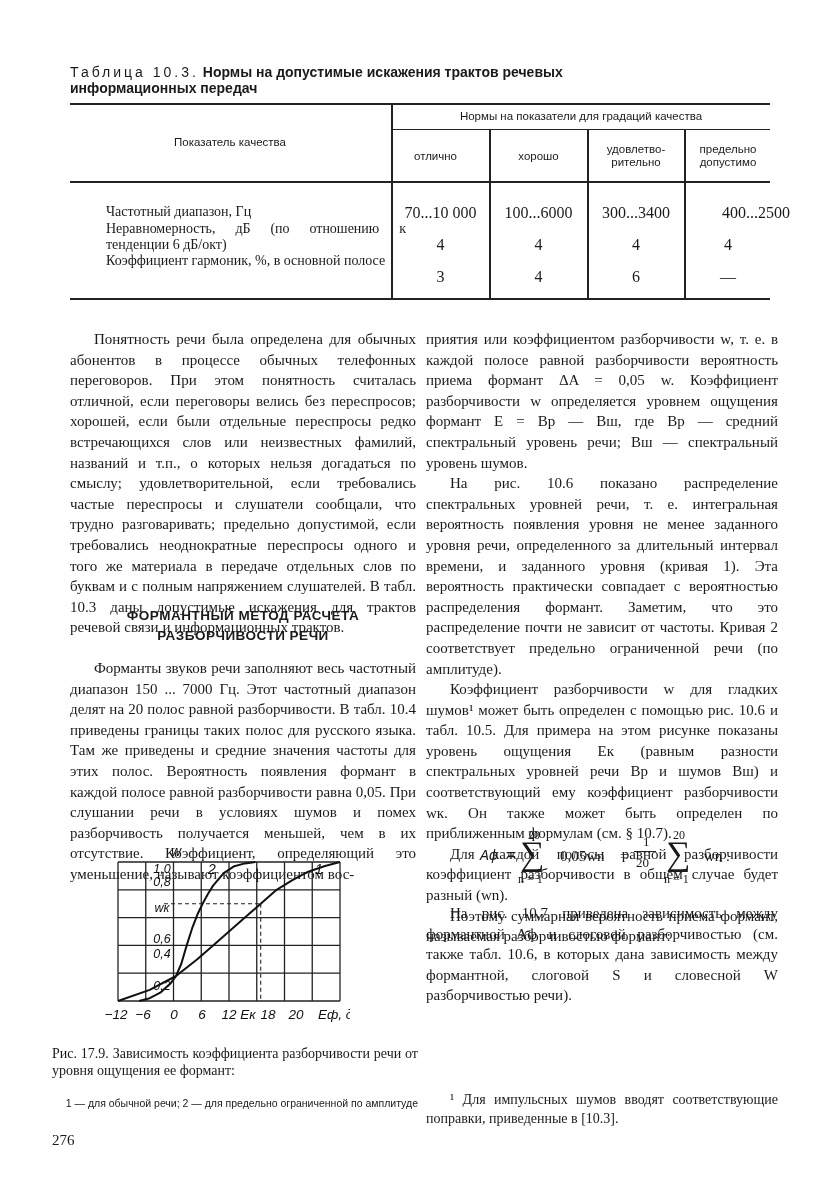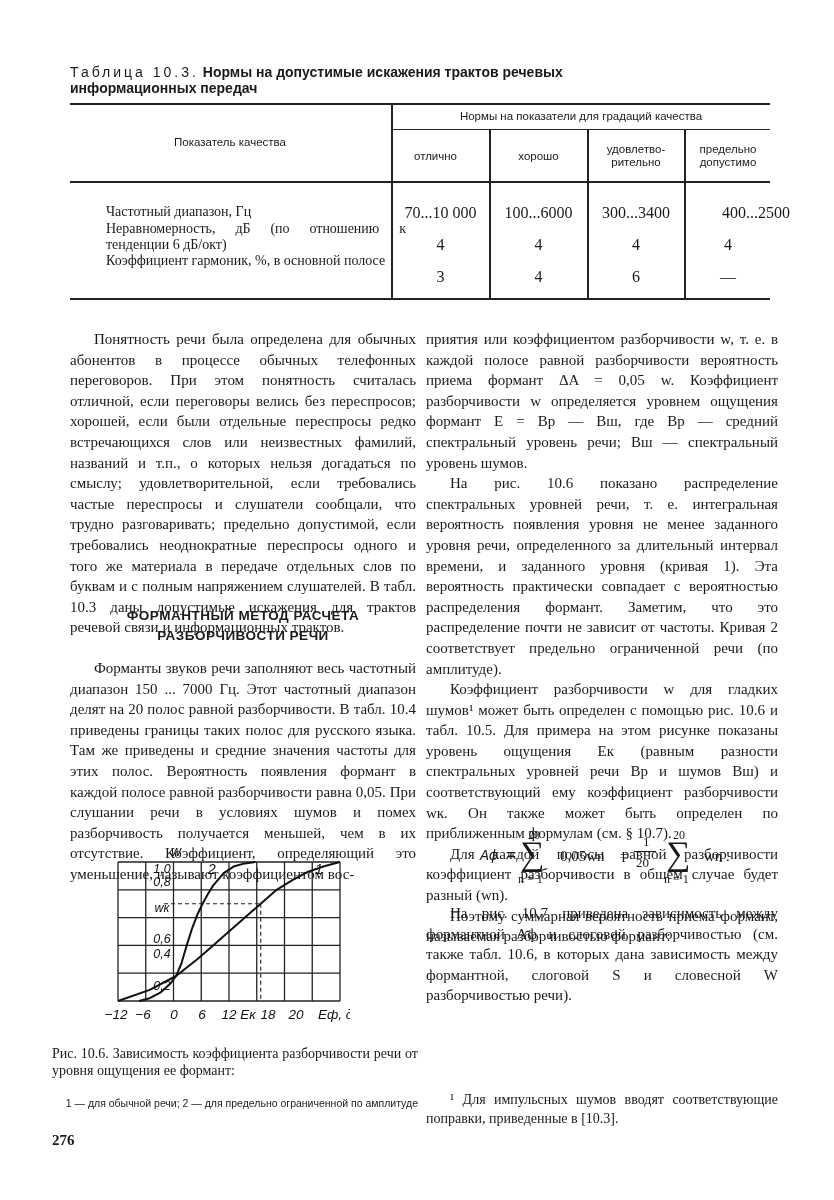--- a/index.html
+++ b/index.html
@@ -13,21 +13,21 @@
   .vr { position:absolute; background:#222; width:1.5px; }
   .th { position:absolute; font-family:"Liberation Sans", sans-serif; font-size:11.5px; text-align:center; line-height:13px; }
   .td { position:absolute; font-size:14px; line-height:16px;margin-left:22px; }
   .tdc { position:absolute; font-size:16px; text-align:center; }
   .col { position:absolute; font-size:15px; line-height:20.6px; text-align:justify;margin-top:6px; }
   .col p { margin:0; text-indent:24px; }
   .col p.noind { text-indent:0; }
   .heading { position:absolute; font-family:"Liberation Sans", sans-serif; font-weight:bold; font-size:13.5px; text-align:center; letter-spacing:0.5px; line-height:20px; }
   .caption { position:absolute; font-size:14px; line-height:17px; text-align:justify; }
   .legend { position:absolute; font-family:"Liberation Sans", sans-serif; font-size:10.5px; line-height:12px; text-align:right; }
-  .pagenum { position:absolute; font-size:15px; font-weight:bold; }
+  .pagenum { position:absolute; font-size:15px; font-weight:normal; }
   .footnote { position:absolute; font-size:14px; line-height:19px; text-align:justify; }
   .formula { position:absolute; font-size:15px; }
   i { font-style:italic; }
   svg text { font-family:"Liberation Sans", sans-serif; font-style:italic; }
 </style>
 </head>
 <body>
 
 <div class="abs tbl-title">
   <span class="lead">Таблица 10.3.</span>
@@ -126,21 +126,21 @@
       <text x="139" y="179" font-size="13.5" fill="#111" text-anchor="middle">12</text>
       <text x="158" y="179" font-size="13.5" fill="#111" text-anchor="middle">Eк</text>
       <text x="178" y="179" font-size="13.5" fill="#111" text-anchor="middle">18</text>
       <text x="206" y="179" font-size="13.5" fill="#111" text-anchor="middle">20</text>
       <text x="250" y="179" font-size="13.5" fill="#111" text-anchor="middle">Eф, дБ</text>
       <text x="121.85714285714286" y="33.89999999999999" font-size="14" fill="#111" text-anchor="middle">2</text>
       <text x="228.85714285714286" y="33.89999999999999" font-size="14" fill="#111" text-anchor="middle">1</text>
     </g>
 </svg>
 
-<div class="caption" style="left:52px; top:1045px; width:366px;">Рис. 10.6. Зависимость коэффициента разборчивости речи от уровня ощущения ее формант:</div>
+<div class="caption" style="left:52px; top:1045px; width:366px;">Рис. 17.9. Зависимость коэффициента разборчивости речи от уровня ощущения ее формант:</div>
 <div class="legend" style="left:52px; top:1097px; width:366px;">1 — для обычной речи; 2 — для предельно ограниченной по амплитуде</div>
 
 <div class="pagenum" style="left:52px; top:1132px;">276</div>
 
 <div class="col" style="left:426px; top:323px; width:352px;">
   <p class="noind">приятия или коэффициентом разборчивости w, т. е. в каждой полосе равной разборчивости вероятность приема формант ΔA = 0,05 w. Коэффициент разборчивости w определяется уровнем ощущения формант E = Bр — Bш, где Bр — средний спектральный уровень речи; Bш — спектральный уровень шумов.</p>
   <p>На рис. 10.6 показано распределение спектральных уровней речи, т. е. интегральная вероятность появления уровня не менее заданного уровня речи, определенного за длительный интервал времени, и заданного уровня (кривая 1). Эта вероятность практически совпадает с вероятностью распределения формант. Заметим, что это распределение почти не зависит от частоты. Кривая 2 соответствует предельно ограниченной речи (по амплитуде).</p>
   <p>Коэффициент разборчивости w для гладких шумов¹ может быть определен с помощью рис. 10.6 и табл. 10.5. Для примера на этом рисунке показаны уровень ощущения Eк (равным разности спектральных уровней речи Bр и шумов Bш) и соответствующий ему коэффициент разборчивости wк. Он также может быть определен по приближенным формулам (см. § 10.7).</p>
   <p>Для каждой полосы равной разборчивости коэффициент разборчивости в общем случае будет разный (wn).</p>
   <p>Поэтому суммарная вероятность приема формант, называемая разборчивостью формант:</p>

